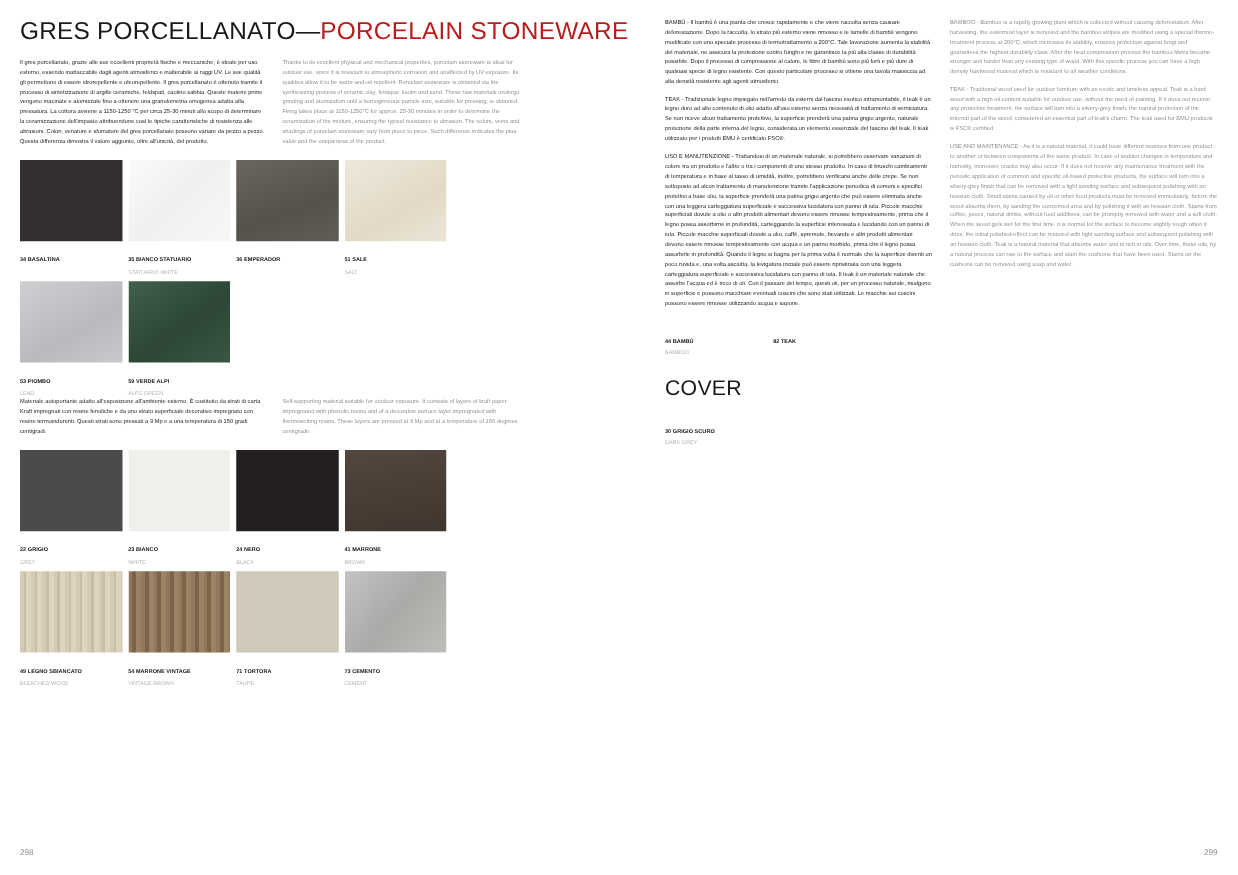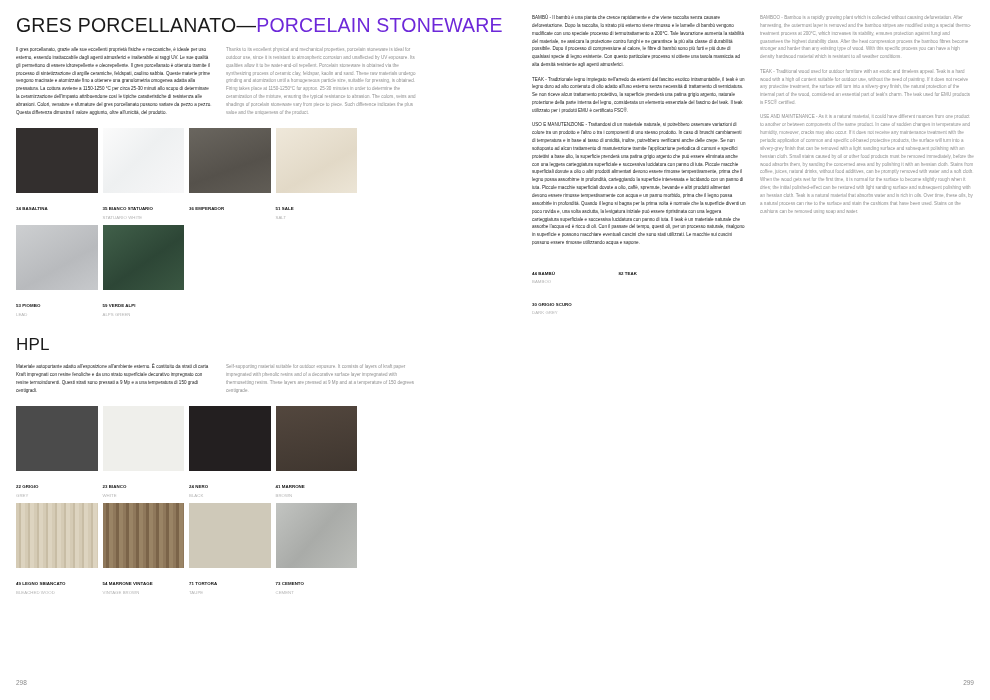--- a/index.html
+++ b/index.html
@@ -13,21 +13,21 @@
   .spread { position: relative; width: 990px; height: 700px; display: flex; }
   .page { position: relative; height: 700px; padding: 14px 16px 0 16px; }
   .page-left  { width: 438px; }
   .gutter { width: 94px; }
   .page-right { width: 458px; padding-left: 0; }
 
   h1.section-title {
     font-size: 19.5px; font-weight: 400; letter-spacing: .2px;
     margin-bottom: 9px; white-space: nowrap;
   }
-  h1.section-title .en { color: #6d28d9; }
+  h1.section-title .en { color: #b91c1c; }
   h2.sub-title {
     font-size: 17px; font-weight: 400; letter-spacing: .2px;
     margin-bottom: 8px;
   }
 
   .cols { display: flex; gap: 14px; }
   .col { flex: 1; }
   .body-text {
     font-size: 4.55px; line-height: 1.73; text-align: left;
     letter-spacing: .02px;
@@ -116,21 +116,20 @@
       </div>
       <div class="swatch">
         <span class="chip" style="background:linear-gradient(145deg,#41604a,#2d4636 55%,#3a5742)"></span>
         <div class="lbl">
           <span class="it"><b>59</b> <span>VERDE ALPI</span></span>
           <span class="en">ALPS GREEN</span>
         </div>
       </div>
     </div>
 
-    <h2 class="sub-title mt-sect">HPL</h2>
 
     <div class="cols">
       <div class="col">
         <div class="body-text">Materiale autoportante adatto all'esposizione all'ambiente esterno. È costituito da strati di carta Kraft impregnati con resine fenoliche e da uno strato superficiale decorativo impregnato con resine termoindurenti. Questi strati sono pressati a 9 Mp e a una temperatura di 150 gradi centigradi.</div>
       </div>
       <div class="col">
         <div class="body-text en">Self-supporting material suitable for outdoor exposure. It consists of layers of kraft paper impregnated with phenolic resins and of a decorative surface layer impregnated with thermosetting resins. These layers are pressed at 9 Mp and at a temperature of 150 degrees centigrade.</div>
       </div>
     </div>
 
@@ -224,20 +223,21 @@
       </div>
       <div class="wood-swatch">
         <span class="chip" style="background:repeating-linear-gradient(0deg,#cda15c 0 9px,#bf9351 9px 16px,#d3a962 16px 24px)"></span>
         <div class="lbl">
           <span class="it"><b>82</b> <span>TEAK</span></span>
           <span class="en"></span>
         </div>
       </div>
     </div>
 
+    <h2 class="sub-title" style="margin-top:17px">COVER</h2>
 
     <div class="grid" style="margin-top:4px">
       <div class="cover-swatch">
         <span class="chip" style="background:#8d8d8d"></span>
         <div class="lbl">
           <span class="it"><b>30</b> <span>GRIGIO SCURO</span></span>
           <span class="en">DARK GREY</span>
         </div>
       </div>
     </div>

